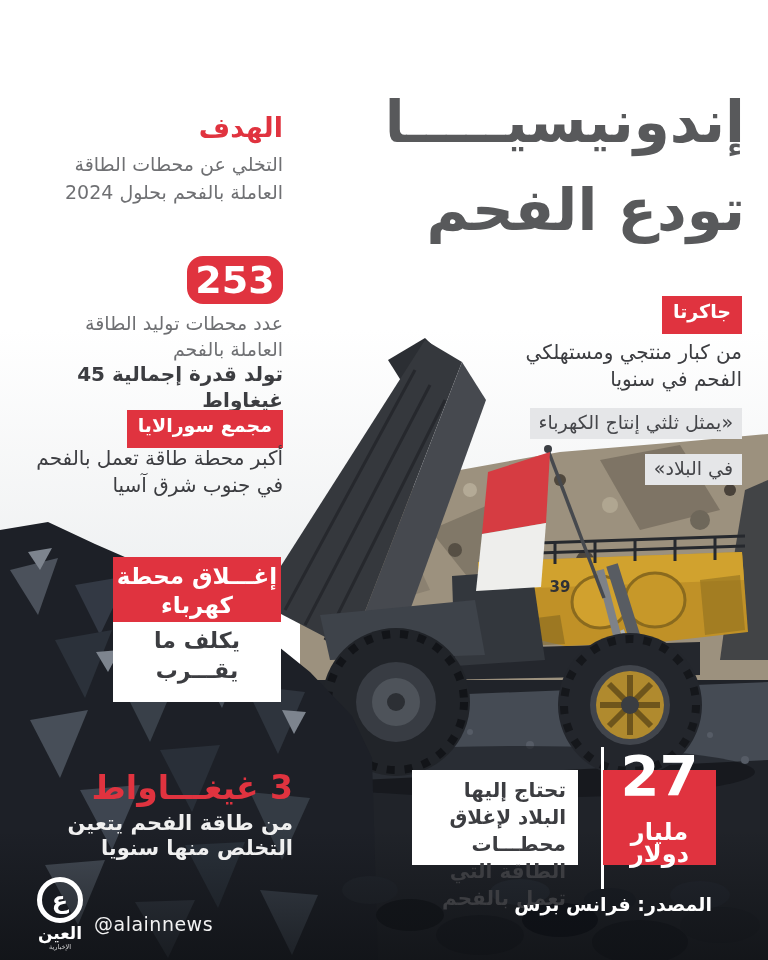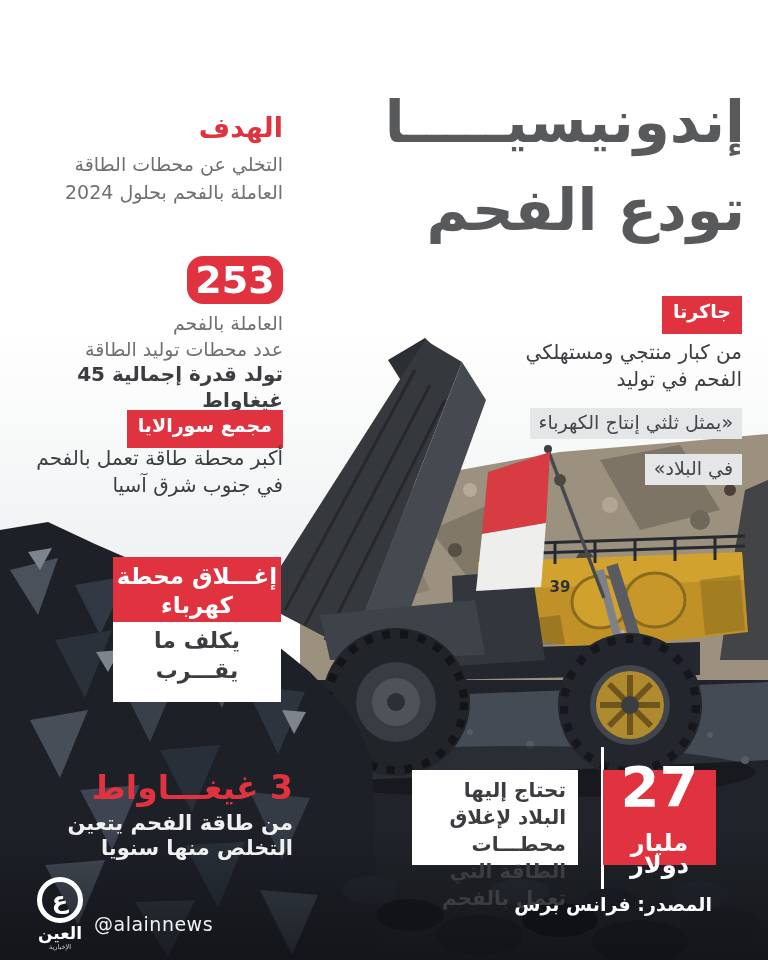--- a/index.html
+++ b/index.html
@@ -41,21 +41,21 @@
     color:var(--dark);font-weight:bold;font-size:22px;line-height:30px;text-align:center;padding-top:4px;}
 
   .giga{right:475px;top:770px;width:230px;text-align:right;z-index:2;}
   .giga-num{font-size:33px;font-weight:bold;color:var(--red);line-height:36px;}
   .giga-body{margin-top:5px;font-size:21px;font-weight:bold;color:#f0f0f0;line-height:25px;text-align:right;}
 
   .cost-white{left:412px;top:770px;width:166px;height:95px;background:#ffffff;
     color:var(--dark);font-weight:bold;font-size:20px;line-height:27px;
     text-align:right;padding:7px 12px;}
   .cost-red{left:603px;top:770px;width:113px;height:95px;background:var(--red);
-    color:#fff;text-align:center;display:flex;flex-direction:column;align-items:center;justify-content:center;}
+    color:#fff;text-align:center;display:flex;flex-direction:column;align-items:center;justify-content:flex-end;}
   .cost-num{font-size:56px;font-weight:800;line-height:54px;}
   .cost-unit{font-size:24px;font-weight:bold;line-height:22px;margin-top:18px;}
   .accent-line{left:601px;top:747px;width:3px;height:142px;background:#ffffff;z-index:1;}
 
   .source{right:56px;top:893px;color:#ffffff;font-weight:bold;font-size:19px;z-index:2;}
 
   .logo-wrap{left:28px;top:877px;width:64px;z-index:2;text-align:center;direction:ltr;}
   .logo-circle{margin:0 auto;width:46px;height:46px;border:5px solid #ffffff;border-radius:50%;
     color:#ffffff;font-weight:bold;font-size:24px;line-height:36px;text-align:center;}
   .logo-word{color:#ffffff;font-weight:bold;font-size:17px;line-height:19px;margin-top:1px;}
@@ -231,41 +231,41 @@
 
   <div class="abs left-col">
     <div class="abs sec-heading" style="right:0;top:112px;">الهدف</div>
     <div class="abs body-gray" style="right:0;top:150px;">
       <div>التخلي عن محطات الطاقة</div>
       <div>العاملة بالفحم بحلول 2024</div>
     </div>
 
     <div class="abs num-box">253</div>
     <div class="abs body-gray" style="right:0;top:310px;line-height:26px;">
+      <div>عدد محطات توليد الطاقة</div>
       <div>العاملة بالفحم</div>
-      <div>عدد محطات توليد الطاقة</div>
     </div>
     <div class="abs bold-dark" style="right:0;top:361px;">تولد قدرة إجمالية 45 غيغاواط</div>
 
     <div class="abs" style="right:0;top:410px;">
       <span class="red-badge">مجمع سورالايا</span>
     </div>
     <div class="abs body-dark" style="right:0;top:445px;">
       <div>أكبر محطة طاقة تعمل بالفحم</div>
       <div>في جنوب شرق آسيا</div>
     </div>
   </div>
 
   <div class="abs right-col">
     <div>
       <span class="red-badge">جاكرتا</span>
     </div>
     <div class="body-dark" style="margin-top:5px;">
       <div>من كبار منتجي ومستهلكي</div>
-      <div>الفحم في توليد</div>
+      <div>الفحم في سنويا</div>
     </div>
     <div style="margin-top:4px;">
       <div class="quote-line"><span>«يمثل ثلثي إنتاج الكهرباء</span></div>
       <div class="quote-line"><span>في البلاد»</span></div>
     </div>
   </div>
 
   <div class="abs closure-red z2">
     <div>إغـــلاق محطة</div>
     <div>كهرباء واحـــدة</div>

